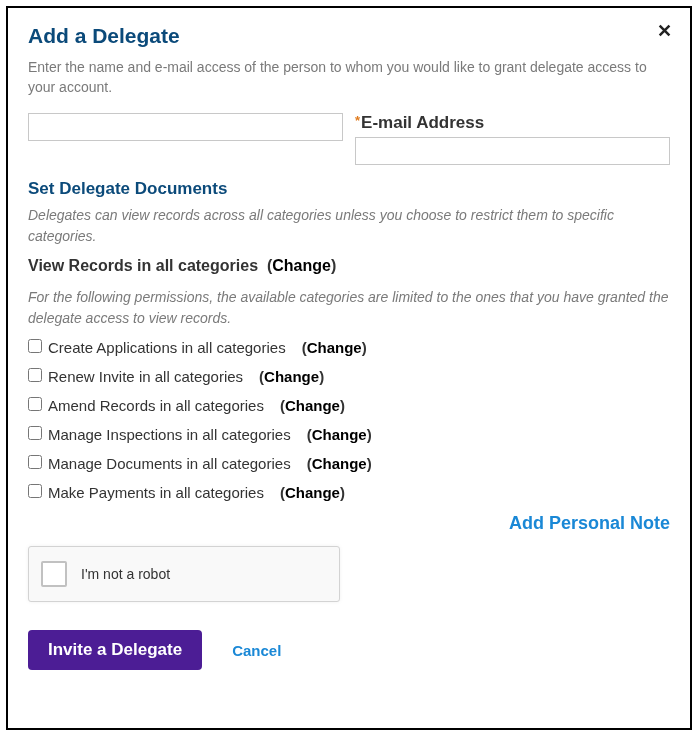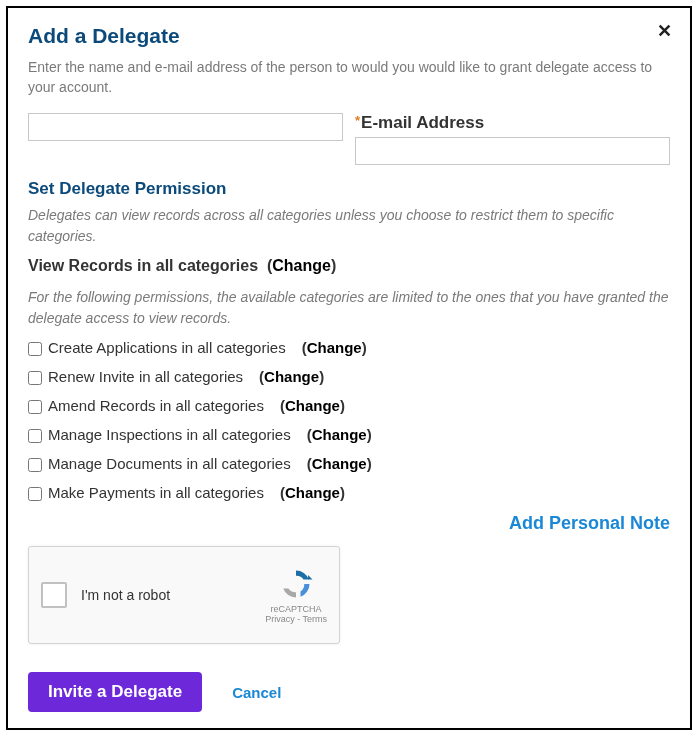--- a/index.html
+++ b/index.html
@@ -94,21 +94,21 @@
       color: #000000;
       font-weight: bold;
       cursor: pointer;
     }
     .paren {
       color: #333;
       font-weight: 600;
     }
     .perm-row {
       display: flex;
-      align-items: flex-end;
+      align-items: flex-start;
       margin-bottom: 12px;
       font-size: 15px;
       color: #333;
     }
     .perm-row input[type="checkbox"] {
       width: 14px;
       height: 14px;
       margin-right: 6px;
       cursor: pointer;
     }
@@ -124,21 +124,21 @@
       font-weight: bold;
       cursor: pointer;
       margin-top: 4px;
       margin-bottom: 12px;
       text-align: right;
     }
     .recaptcha-box {
       border: 1px solid #d3d3d3;
       border-radius: 3px;
       width: 312px;
-      height: 98px;
+      height: 56px;
       display: flex;
       align-items: center;
       padding: 0 12px;
       background: #f9f9f9;
       box-shadow: 0 0 4px rgba(0,0,0,0.06);
       margin-bottom: 28px;
     }
     .recaptcha-check {
       width: 26px;
       height: 26px;
@@ -163,21 +163,21 @@
     .recaptcha-logo {
       width: 36px;
       height: 36px;
       margin-bottom: 2px;
     }
     .button-row {
       display: flex;
       align-items: center;
     }
     .invite-btn {
-      background: #6d28d9;
+      background: #4c1d95;
       color: #fff;
       border: none;
       border-radius: 4px;
       font-size: 17px;
       font-weight: bold;
       padding: 10px 20px;
       cursor: pointer;
       margin-right: 30px;
     }
     .cancel-link {
@@ -189,33 +189,33 @@
   </style>
 </head>
 <body>
 
 <div class="modal">
 
   <div class="close-x">✕</div>
 
   <div class="modal-title">Add a Delegate</div>
 
-  <div class="intro-text">Enter the name and e-mail address of the person to would you would like to grant delegate access to your account.</div>
+  <div class="intro-text">Enter the name and e-mail access of the person to whom you would like to grant delegate access to your account.</div>
 
   <div class="form-row">
     <div class="form-group">
       <input type="text" class="text-input" value="" style="">
     </div>
     <div class="form-group">
       <label class="field-label"><span class="req">*</span><span>E-mail Address</span></label>
       <input type="text" class="text-input" value="" style="">
     </div>
   </div>
 
-  <div class="section-heading">Set Delegate Permission</div>
+  <div class="section-heading">Set Delegate Documents</div>
   <div class="help-text">Delegates can view records across all categories unless you choose to restrict them to specific categories.</div>
 
   <div class="view-line">
     <span>View Records in all categories</span>&nbsp;&nbsp;<span class="paren">(</span><span class="change-link">Change</span><span class="paren">)</span>
   </div>
 
   <div class="help-text">For the following permissions, the available categories are limited to the ones that you have granted the delegate access to view records.</div>
 
   <div class="perm-row">
     <input type="checkbox" style="">
@@ -251,30 +251,20 @@
     <input type="checkbox" style="">
     <span class="perm-label">Make Payments in all categories</span>
     <span class="perm-change"><span class="paren">(</span><span class="change-link">Change</span><span class="paren">)</span></span>
   </div>
 
   <div class="add-note">Add Personal Note</div>
 
   <div class="recaptcha-box">
     <div class="recaptcha-check"></div>
     <div class="recaptcha-label">I'm not a robot</div>
-    <div class="recaptcha-right">
-      <svg class="recaptcha-logo" viewBox="0 0 48 48">
-        <path d="M24 6 A18 18 0 0 1 41 18 L34 18 A11 11 0 0 0 24 13 Z" fill="#1c6ea4"></path>
-        <path d="M42 24 A18 18 0 0 1 30 41 L30 34 A11 11 0 0 0 35 24 Z" fill="#4a90d9"></path>
-        <path d="M24 42 A18 18 0 0 1 7 30 L14 30 A11 11 0 0 0 24 35 Z" fill="#a8a8a8"></path>
-        <polygon points="40,12 46,18 40,18" fill="#1c6ea4"></polygon>
-      </svg>
-      <div>reCAPTCHA</div>
-      <div>Privacy - Terms</div>
-    </div>
   </div>
 
   <div class="button-row">
     <button class="invite-btn">Invite a Delegate</button>
     <span class="cancel-link">Cancel</span>
   </div>
 
 </div>
 
 </body></html>

